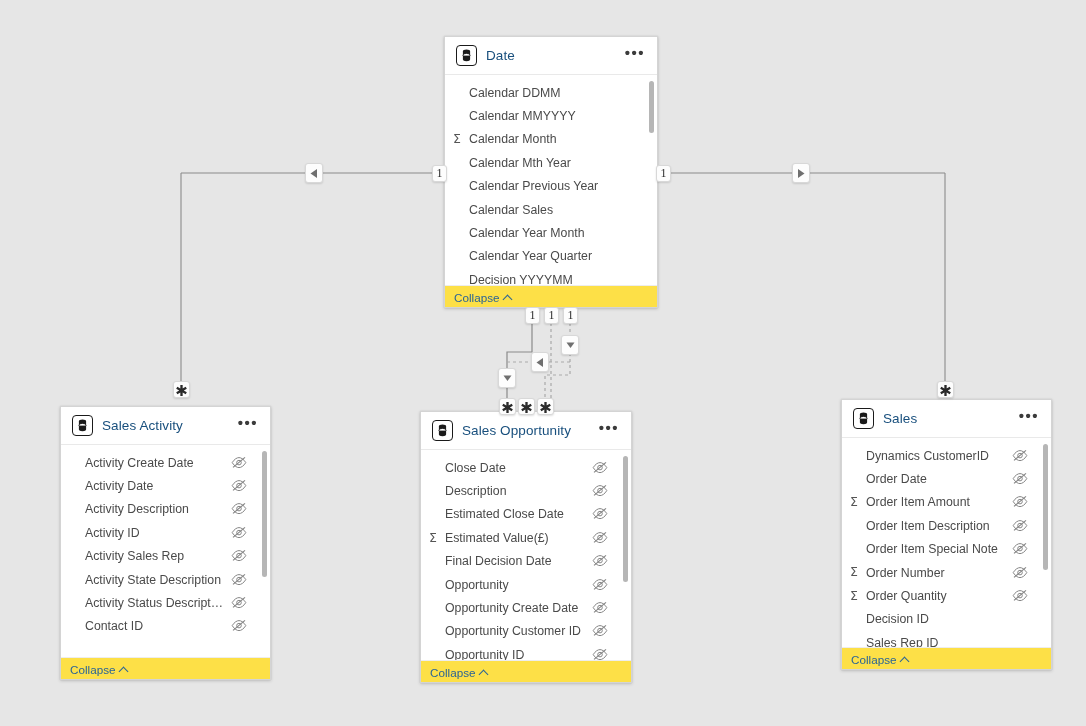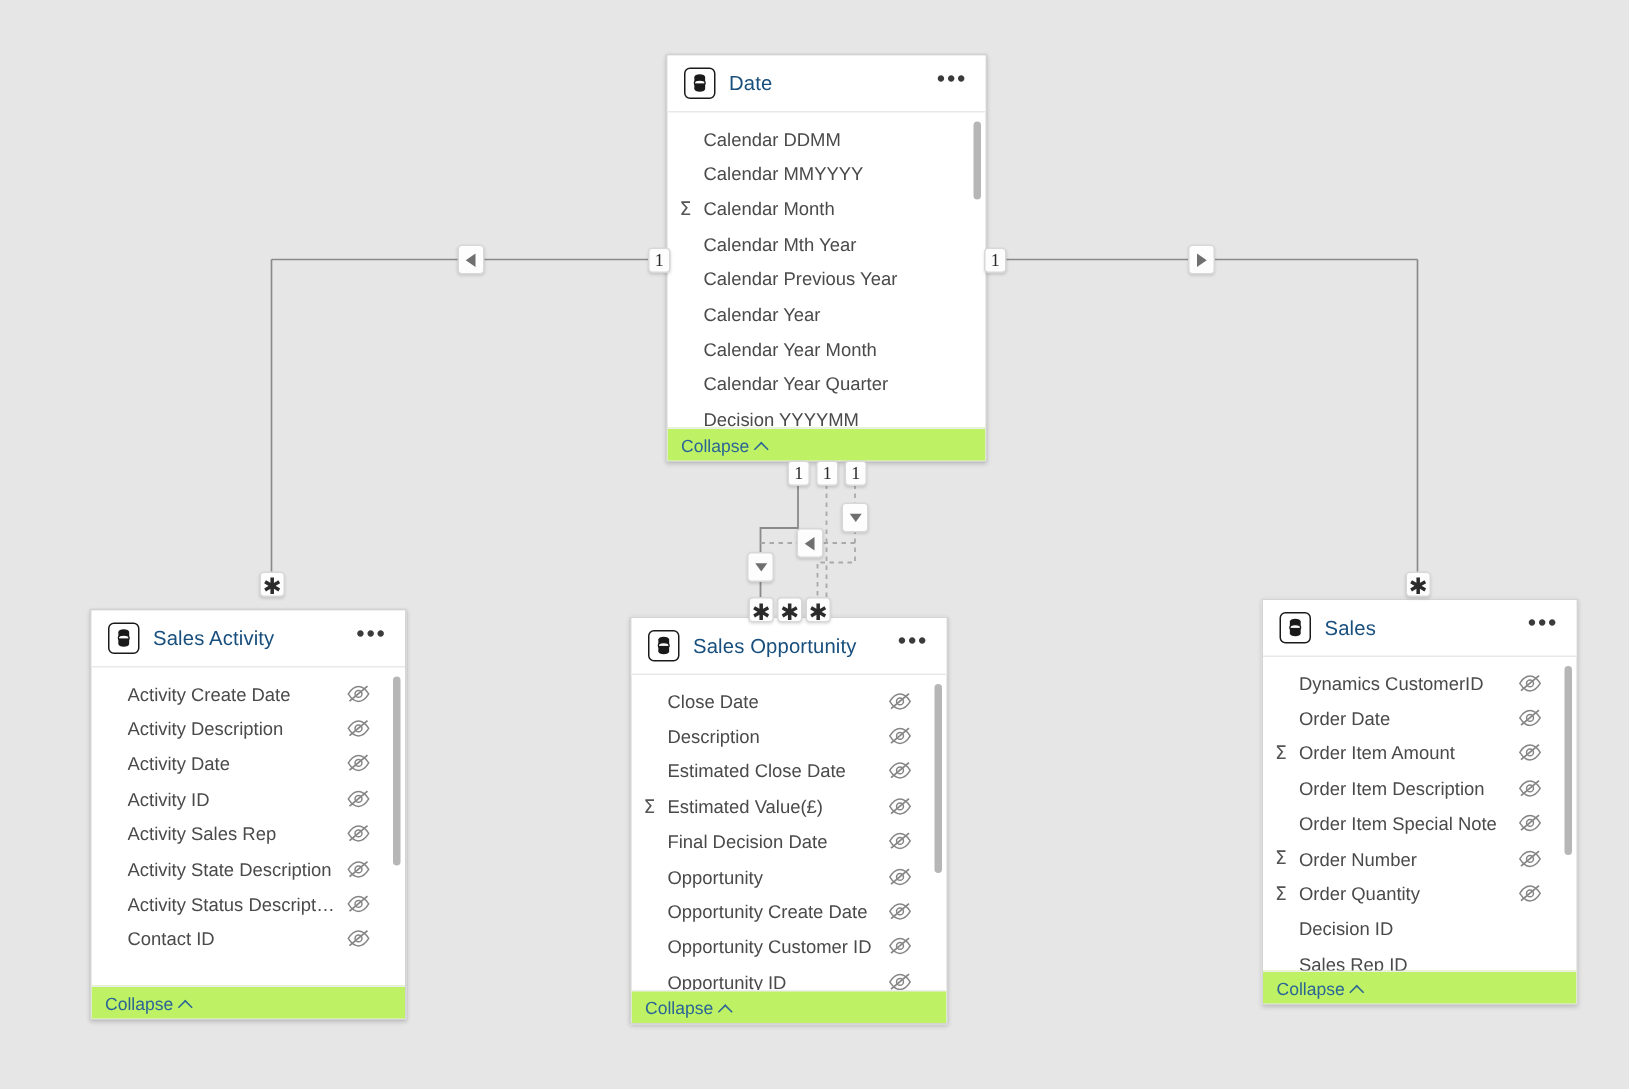--- a/index.html
+++ b/index.html
@@ -122,21 +122,21 @@
   }
   .eye svg { display: block; }
 
   .card-footer {
     border-top: 1px solid #ededed;
     height: 24px;
     display: flex;
     align-items: center;
     padding-left: 9px;
     box-sizing: border-box;
-    background: #bef264;
+    background: #fde047;
   }
   .collapse-link {
     font-size: 11.7px;
     color: #2a6496;
     cursor: pointer;
     display: flex;
     align-items: center;
     gap: 5px;
   }
   .chev-up {
@@ -256,21 +256,21 @@
             <span class="field-name">Calendar Mth Year</span>
             <span class="eye"></span>
           </li>
           <li class="field">
             <span class="sigma"></span>
             <span class="field-name">Calendar Previous Year</span>
             <span class="eye"></span>
           </li>
           <li class="field">
             <span class="sigma"></span>
-            <span class="field-name">Calendar Year</span>
+            <span class="field-name">Calendar Sales</span>
             <span class="eye"></span>
           </li>
           <li class="field">
             <span class="sigma"></span>
             <span class="field-name">Calendar Year Month</span>
             <span class="eye"></span>
           </li>
           <li class="field">
             <span class="sigma"></span>
             <span class="field-name">Calendar Year Quarter</span>
@@ -314,32 +314,32 @@
             <span class="eye">
               <svg width="16" height="13" viewBox="0 0 16 13">
                 <path d="M1.2 6.6 C3.4 3.0 6.0 1.6 8 1.6 C10 1.6 12.6 3.0 14.8 6.6 C12.6 10.2 10 11.6 8 11.6 C6 11.6 3.4 10.2 1.2 6.6 Z" fill="none" stroke="#3c3c3c" stroke-width="1"></path>
                 <circle cx="8" cy="6.6" r="2.3" fill="none" stroke="#3c3c3c" stroke-width="1"></circle>
                 <line x1="2.0" y1="11.4" x2="14.0" y2="1.4" stroke="#3c3c3c" stroke-width="1.2"></line>
               </svg>
             </span>
           </li>
           <li class="field">
             <span class="sigma"></span>
+            <span class="field-name">Activity Date</span>
+            <span class="eye">
+              <svg width="16" height="13" viewBox="0 0 16 13">
+                <path d="M1.2 6.6 C3.4 3.0 6.0 1.6 8 1.6 C10 1.6 12.6 3.0 14.8 6.6 C12.6 10.2 10 11.6 8 11.6 C6 11.6 3.4 10.2 1.2 6.6 Z" fill="none" stroke="#3c3c3c" stroke-width="1"></path>
+                <circle cx="8" cy="6.6" r="2.3" fill="none" stroke="#3c3c3c" stroke-width="1"></circle>
+                <line x1="2.0" y1="11.4" x2="14.0" y2="1.4" stroke="#3c3c3c" stroke-width="1.2"></line>
+              </svg>
+            </span>
+          </li>
+          <li class="field">
+            <span class="sigma"></span>
             <span class="field-name">Activity Description</span>
-            <span class="eye">
-              <svg width="16" height="13" viewBox="0 0 16 13">
-                <path d="M1.2 6.6 C3.4 3.0 6.0 1.6 8 1.6 C10 1.6 12.6 3.0 14.8 6.6 C12.6 10.2 10 11.6 8 11.6 C6 11.6 3.4 10.2 1.2 6.6 Z" fill="none" stroke="#3c3c3c" stroke-width="1"></path>
-                <circle cx="8" cy="6.6" r="2.3" fill="none" stroke="#3c3c3c" stroke-width="1"></circle>
-                <line x1="2.0" y1="11.4" x2="14.0" y2="1.4" stroke="#3c3c3c" stroke-width="1.2"></line>
-              </svg>
-            </span>
-          </li>
-          <li class="field">
-            <span class="sigma"></span>
-            <span class="field-name">Activity Date</span>
             <span class="eye">
               <svg width="16" height="13" viewBox="0 0 16 13">
                 <path d="M1.2 6.6 C3.4 3.0 6.0 1.6 8 1.6 C10 1.6 12.6 3.0 14.8 6.6 C12.6 10.2 10 11.6 8 11.6 C6 11.6 3.4 10.2 1.2 6.6 Z" fill="none" stroke="#3c3c3c" stroke-width="1"></path>
                 <circle cx="8" cy="6.6" r="2.3" fill="none" stroke="#3c3c3c" stroke-width="1"></circle>
                 <line x1="2.0" y1="11.4" x2="14.0" y2="1.4" stroke="#3c3c3c" stroke-width="1.2"></line>
               </svg>
             </span>
           </li>
           <li class="field">
             <span class="sigma"></span>

